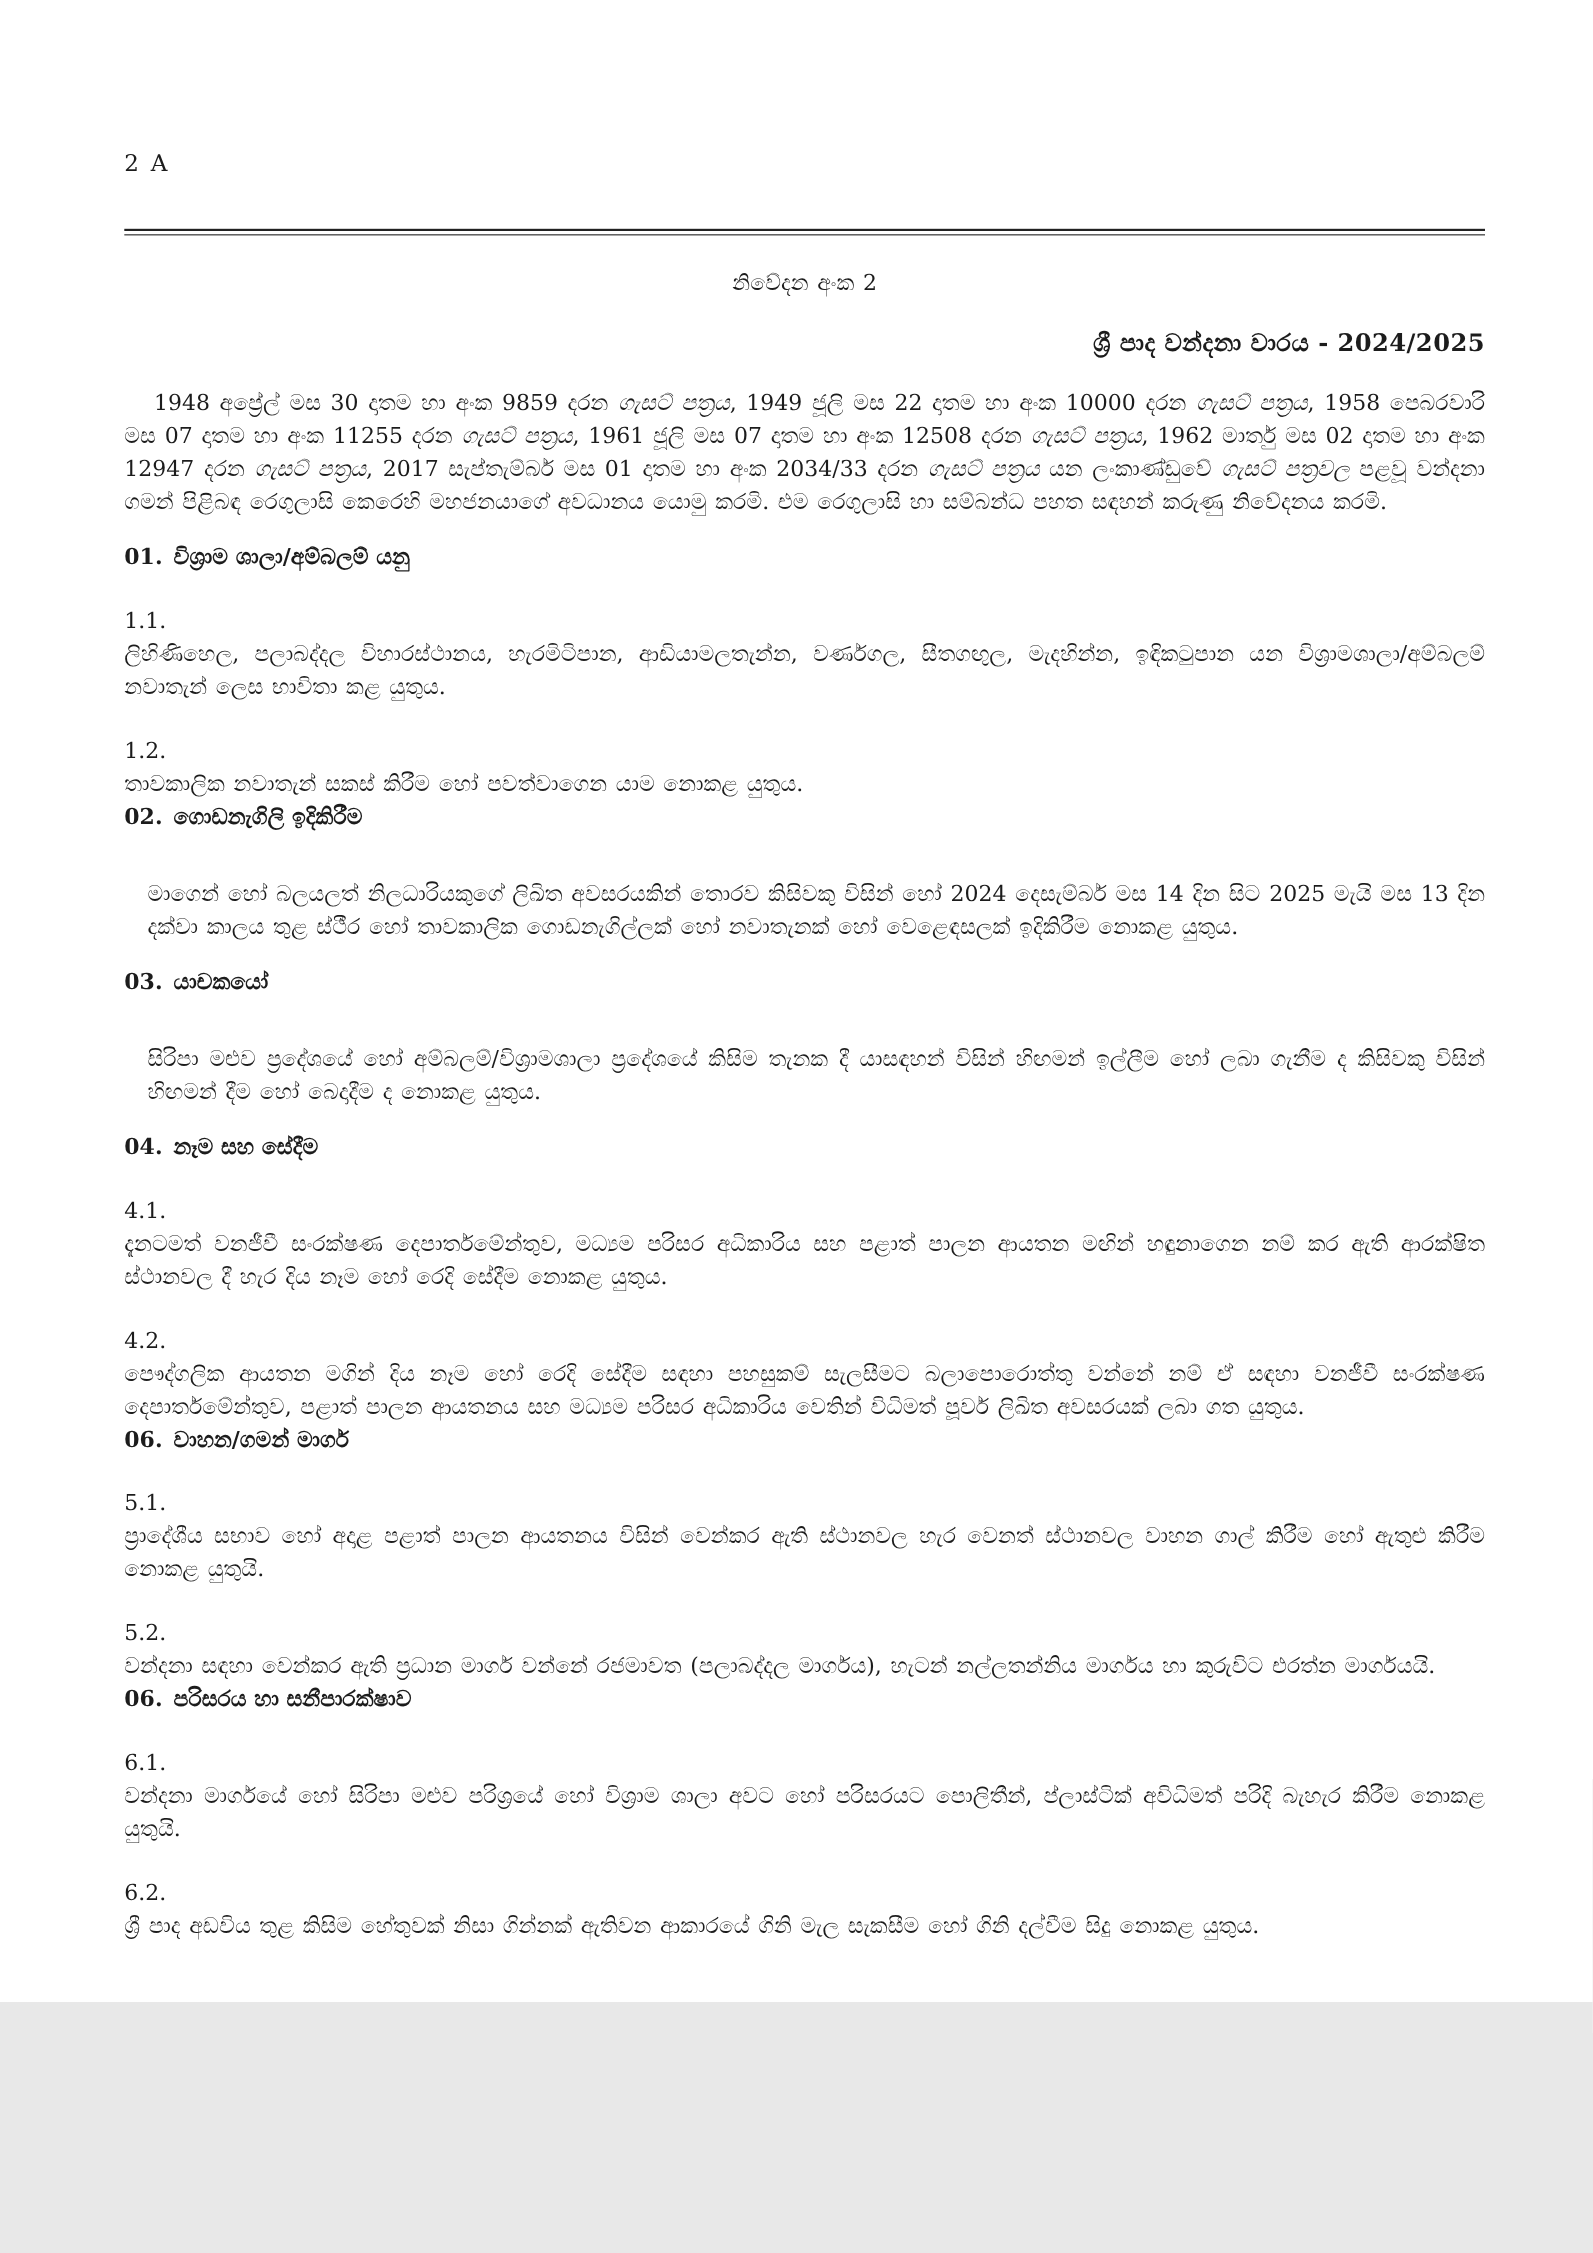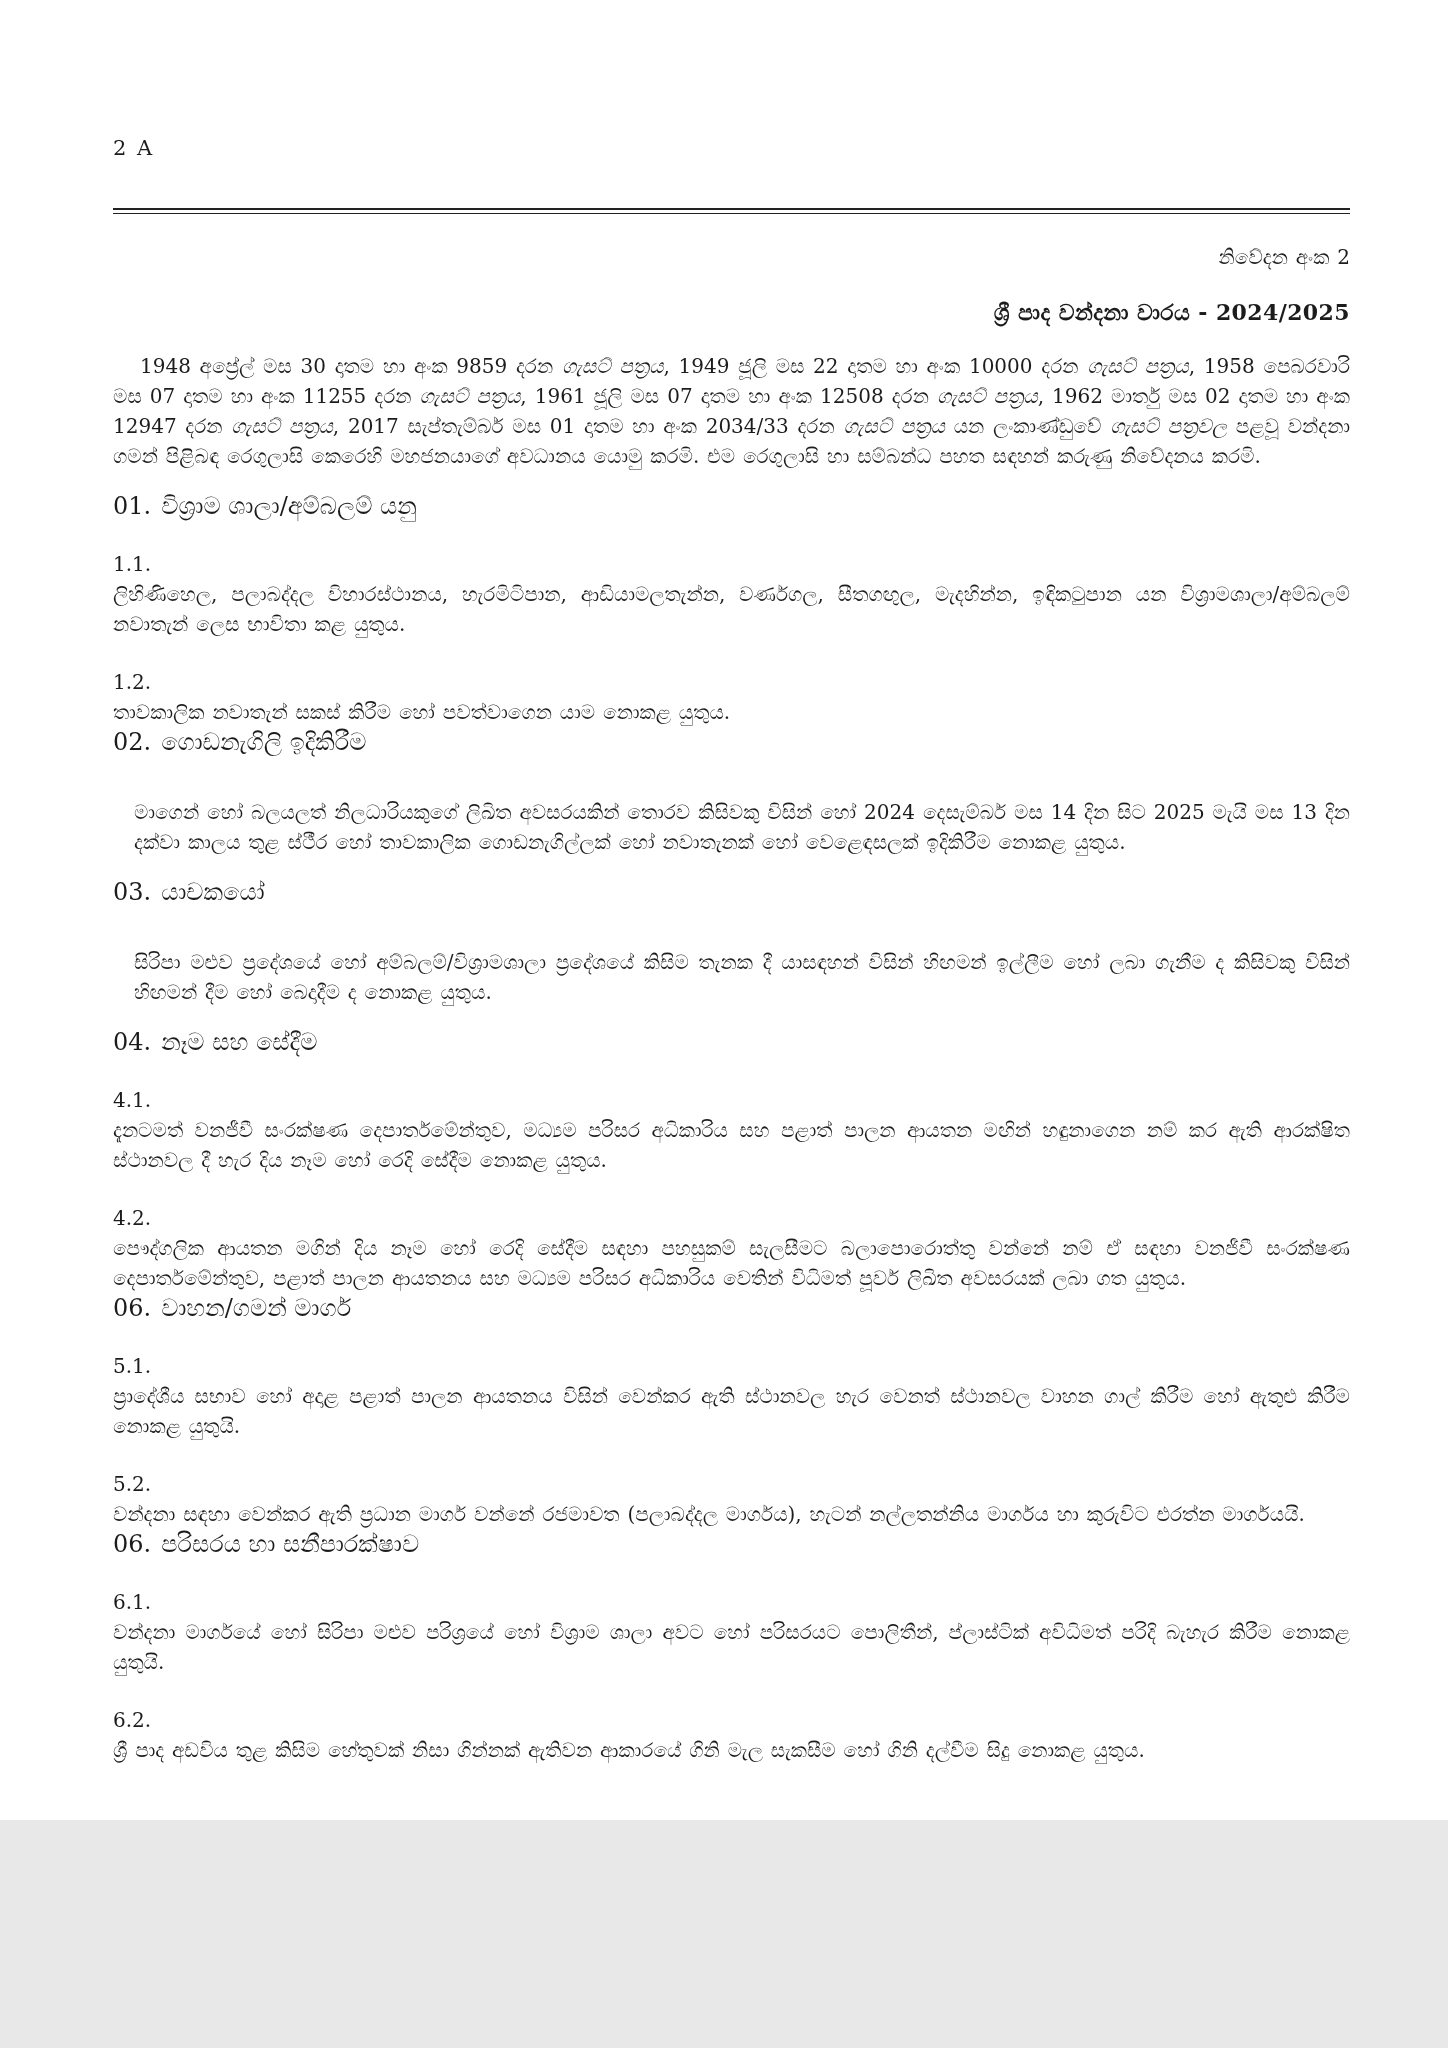--- a/index.html
+++ b/index.html
@@ -29,21 +29,21 @@
   .page-no { flex:none; width:110px; letter-spacing:2px; }
   .header-title { flex:1; text-align:center; letter-spacing:0.3px; }
   .double-rule {
     height:3px;
     border-top:2.5px solid #222;
     border-bottom:1.5px solid #222;
   }
   
   .notice-no {
     margin-top:28px;
-    text-align:right;
+    text-align:center;
     font-size:20px;
     line-height:30px;
   }
   
   .doc-title {
     margin-top:25px;
     text-align:right;
     font-weight:bold;
     font-size:22px;
     line-height:30px;
@@ -51,22 +51,22 @@
   }
   
   .body-text { font-size:20px; line-height:30px; word-spacing:1.5px; }
   .intro {
     margin-top:24px;
     text-align:justify;
     text-indent:27px;
   }
   .it { font-style:italic; }
   .sec-heading {
-    font-weight:normal;
-    font-size:24px;
+    font-weight:bold;
+    font-size:20px;
     line-height:30px;
   }
   .sec-heading .h-num { display:inline-block; margin-right:10px; }
   .sec-body {
     margin-top:40px;
     margin-left:21px;
     text-align:justify;
   }
   .sub-item {
     margin-top:28px;

